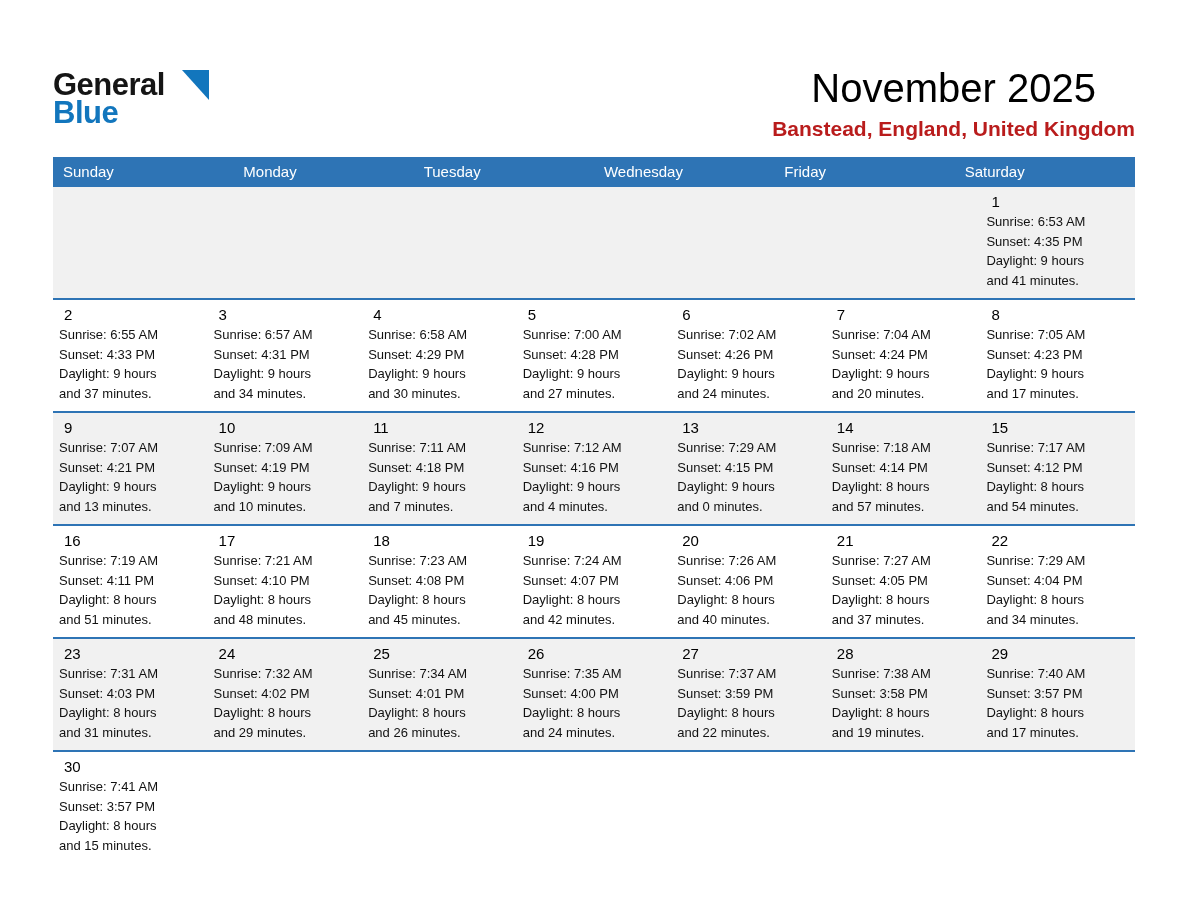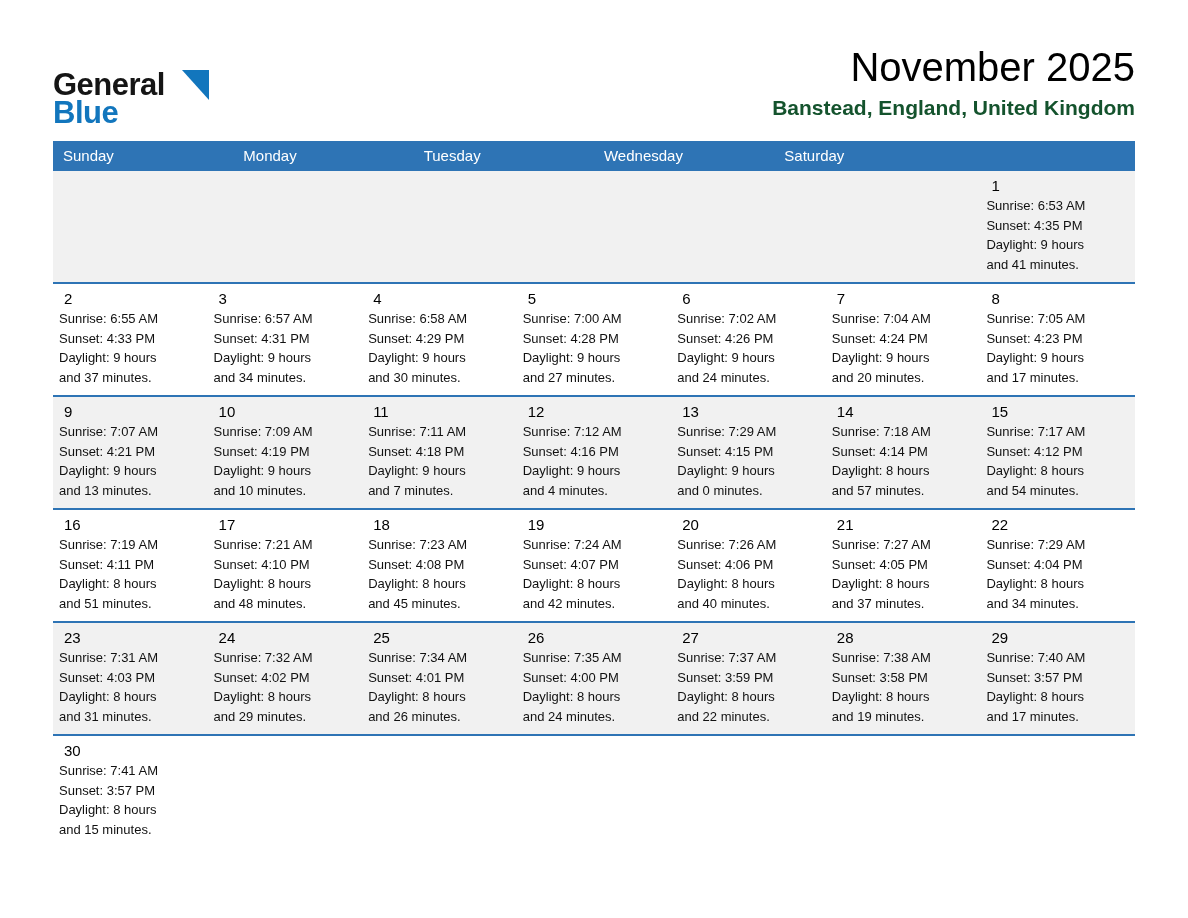--- a/index.html
+++ b/index.html
@@ -21,23 +21,23 @@
 
   .top { display: flex; justify-content: space-between; align-items: flex-start; margin-bottom: 16px; }
 
   .logo { margin-top: 26px; width: fit-content; }
   .logo-line1 { display: flex; align-items: flex-start; gap: 17px; }
   .logo-general { font-size: 31px; font-weight: 700; letter-spacing: -0.5px; color: #151515; line-height: 0.95; }
   .logo-triangle { width: 27px; height: 30px; display: block; }
   .logo-triangle polygon { fill: var(--logo-blue); }
   .logo-blue-text { font-size: 31px; font-weight: 700; letter-spacing: -0.5px; color: var(--logo-blue); text-align: left; line-height: 0.82; padding-right: 1px; }
 
-  .titles { text-align: right; margin-top: 2px; }
+  .titles { text-align: center; margin-top: 23px; }
   .month-title { font-size: 40px; font-weight: 400; line-height: 1.08; color: #000; }
-  .location { font-size: 21px; font-weight: 700; margin-top: 7px; color: #14532d; }
+  .location { font-size: 21px; font-weight: 700; margin-top: 7px; color: #b91c1c; }
 
   .weekday-row {
     display: grid;
     grid-template-columns: repeat(6, 1fr);
     background: var(--header-bg);
     height: 30px;
   }
   .weekday-cell { color: #fff; font-size: 15px; line-height: 30px; padding-left: 10px; font-weight: 400; }
 
   .calendar-body { width: 100%; }
@@ -74,20 +74,21 @@
       <div class="month-title">November 2025</div>
       <div class="location">Banstead, England, United Kingdom</div>
     </div>
   </div>
 
   <div class="weekday-row">
       <div class="weekday-cell">Sunday</div>
       <div class="weekday-cell">Monday</div>
       <div class="weekday-cell">Tuesday</div>
       <div class="weekday-cell">Wednesday</div>
+      <div class="weekday-cell">Friday</div>
       <div class="weekday-cell">Saturday</div>
     </div>
 
   <div class="calendar-body">
       <div class="week-row shaded">
         <div class="day-cell"></div>
         <div class="day-cell"></div>
         <div class="day-cell"></div>
         <div class="day-cell"></div>
         <div class="day-cell"></div>

